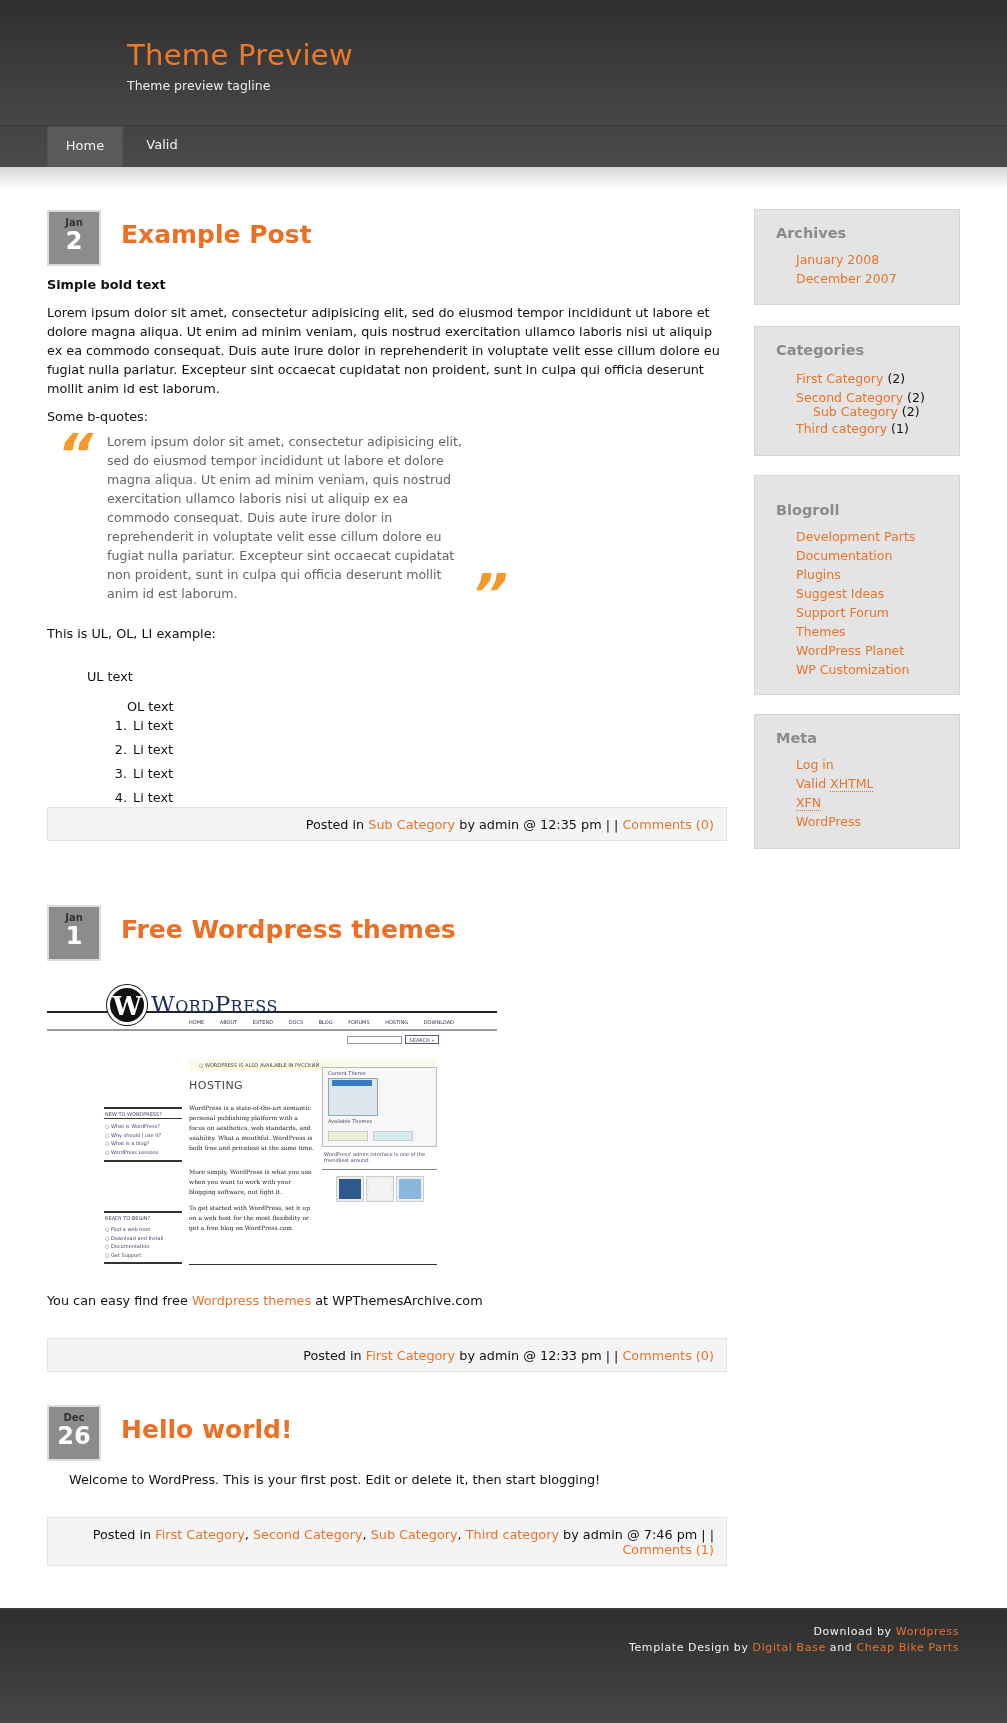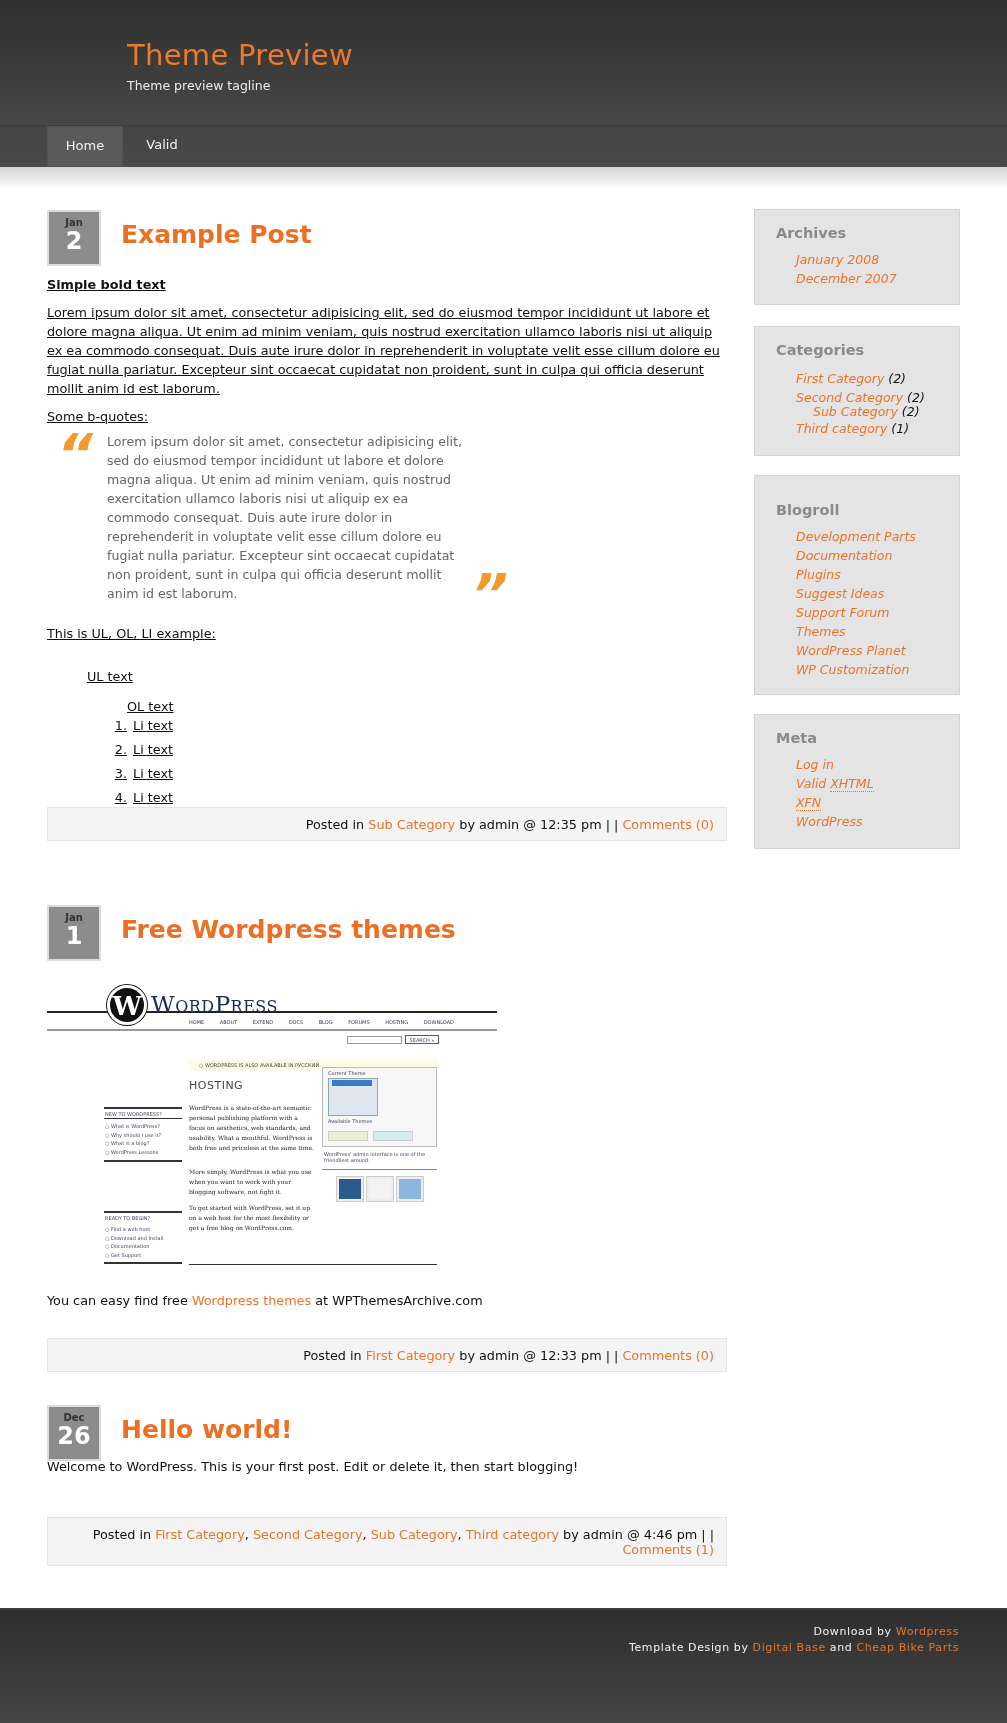--- a/index.html
+++ b/index.html
@@ -58,21 +58,21 @@
   .wp-welcome { position: absolute; left: 142px; top: 98px; font-size: 11px; color: #444; font-family: "DejaVu Sans", sans-serif; letter-spacing: 0.5px; }
   .wp-para { position: absolute; left: 142px; width: 125px; font-size: 6px; line-height: 10px; color: #222; }
   .wp-box { position: absolute; border: 1px solid #bbb; background: #f7f7f7; }
   .wp-banner { position: absolute; left: 142px; top: 78px; width: 248px; height: 12px; background: #fbfbe8; font-size: 5px; color: #444; line-height: 12px; padding-left: 10px; font-family: "DejaVu Sans", sans-serif; }
   .wp-sep { position: absolute; height: 2px; background: #333; }
 
   
   .widget { position: absolute; left: 0; width: 206px; background: #e4e4e4; border: 1px solid #d4d4d4; padding: 15px 0 0 21px; }
   .widget-title { font-size: 14.5px; font-weight: bold; color: #8a8a8a; margin-bottom: 9px; }
   .widget ul { list-style: none; margin-left: 20px; }
-  .widget li { font-size: 12.5px; line-height: 19px; color: #111; font-style: italic; }
+  .widget li { font-size: 12.5px; line-height: 19px; color: #111; }
   .widget li.sub { margin-left: 17px; line-height: 15px; margin-top: -3px; }
   .dotted { border-bottom: 1px dotted #e8742c; }
 
   
   .footer { position: absolute; left: 0; top: 1608px; width: 1007px; height: 115px; background: linear-gradient(#2e2e2e, #464646); border-top: 2px solid #3a3a3a; }
   .footer-text { position: absolute; right: 48px; top: 14px; text-align: right; color: #f2f2f2; font-size: 11px; letter-spacing: 0.6px; line-height: 16px; }
 </style>
 </head>
 <body>
 
@@ -90,21 +90,21 @@
 <div class="wrap" style="height:1556px;">
 
   <div class="content">
 
     <div class="post" style="top:21px; height:660px;">
       <div class="date-box">
         <span class="date-month">Jan</span>
         <span class="date-day">2</span>
       </div>
       <a class="post-title">Example Post</a>
-      <div class="post-body" style="top:65px;text-decoration:underline;">
+      <div class="post-body" style="top:65px;">
         <p class="bold-line">Simple bold text</p>
         <p>Lorem ipsum dolor sit amet, consectetur adipisicing elit, sed do eiusmod tempor incididunt ut labore et dolore magna aliqua. Ut enim ad minim veniam, quis nostrud exercitation ullamco laboris nisi ut aliquip ex ea commodo consequat. Duis aute irure dolor in reprehenderit in voluptate velit esse cillum dolore eu fugiat nulla pariatur. Excepteur sint occaecat cupidatat non proident, sunt in culpa qui officia deserunt mollit anim id est laborum.</p>
         <p style="margin-bottom:0;">Some b-quotes:</p>
         <div class="bquote">
           <span class="q-open">“</span>
           <div class="q-text">Lorem ipsum dolor sit amet, consectetur adipisicing elit, sed do eiusmod tempor incididunt ut labore et dolore magna aliqua. Ut enim ad minim veniam, quis nostrud exercitation ullamco laboris nisi ut aliquip ex ea commodo consequat. Duis aute irure dolor in reprehenderit in voluptate velit esse cillum dolore eu fugiat nulla pariatur. Excepteur sint occaecat cupidatat non proident, sunt in culpa qui officia deserunt mollit anim id est laborum.</div>
           <span class="q-close">”</span>
         </div>
         <p style="margin-top:2px;">This is UL, OL, LI example:</p>
         <div class="ul-label">UL text</div>
@@ -207,30 +207,30 @@
         <a>Comments (0)</a>
       </div>
     </div>
 
     <div class="post" style="top:1216px; height:180px;">
       <div class="date-box">
         <span class="date-month">Dec</span>
         <span class="date-day">26</span>
       </div>
       <a class="post-title">Hello world!</a>
-      <div class="post-body" style="top:52px;">
+      <div class="post-body" style="top:65px;margin-left:22px;">
         <p>Welcome to WordPress. This is your first post. Edit or delete it, then start blogging!</p>
       </div>
       <div class="post-meta" style="top:112px;">
         <span>Posted in</span>
         <a>First Category</a>,
         <a>Second Category</a>,
         <a>Sub Category</a>,
         <a>Third category</a>
-        <span>by admin @ 4:46 pm | |</span><br>
+        <span>by admin @ 7:46 pm | |</span><br>
         <a>Comments (1)</a>
       </div>
     </div>
   </div>
 
   <div class="sidebar">
     <div class="widget" style="top:20px; height:96px;">
       <div class="widget-title">Archives</div>
       <ul>
         <li><a>January 2008</a></li>

